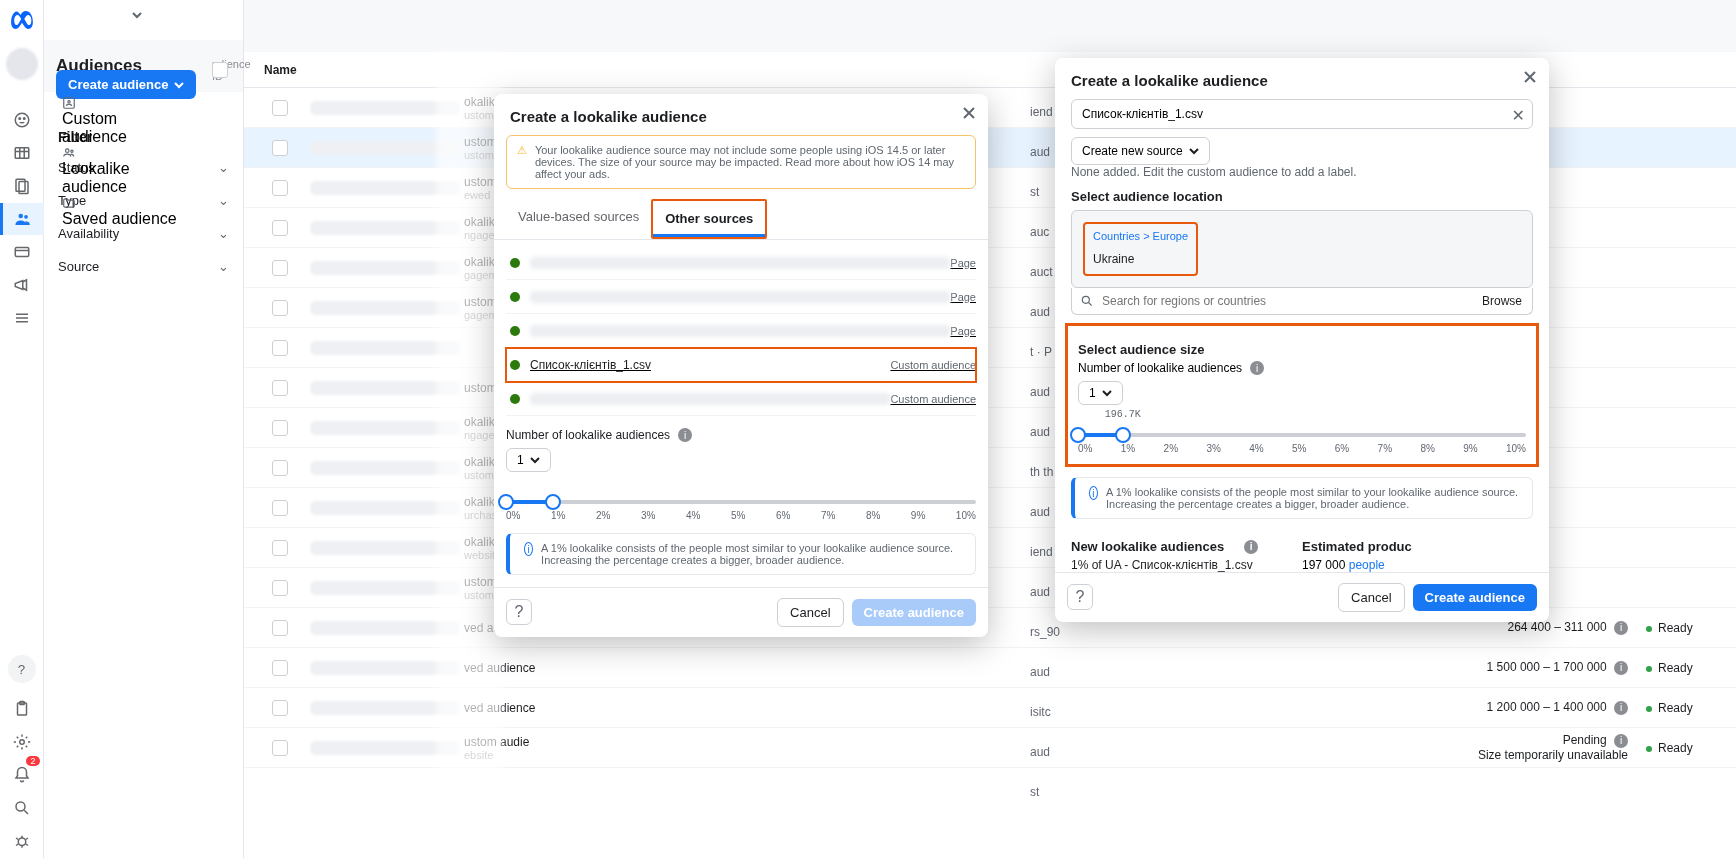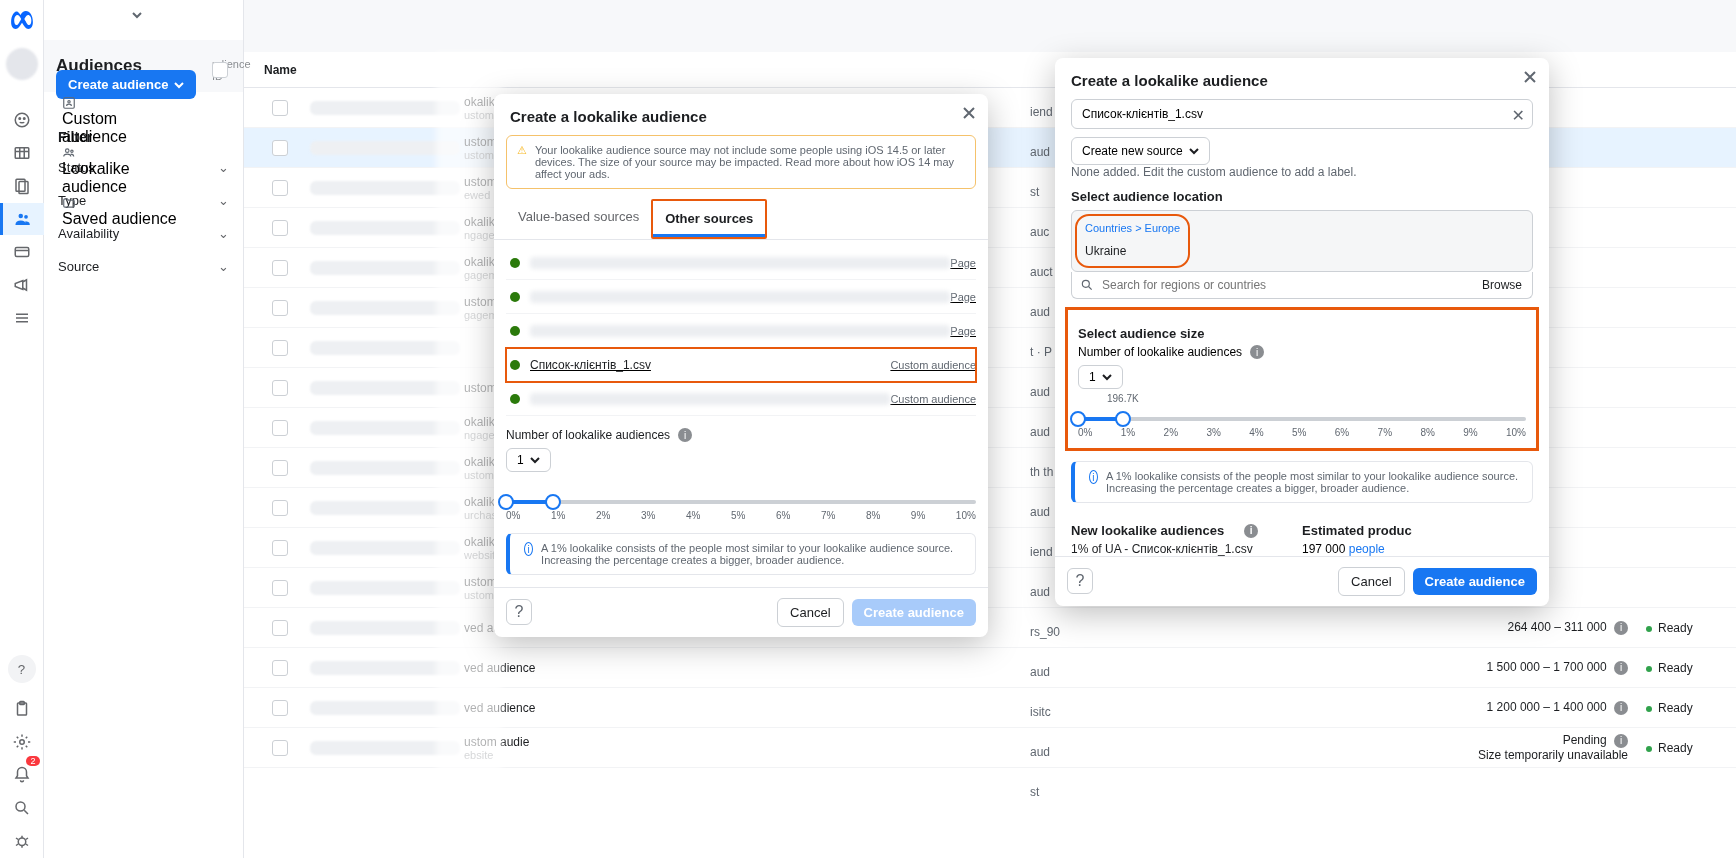--- a/index.html
+++ b/index.html
@@ -91,21 +91,21 @@
 .muted{ font-size:12px; color:#606770;}
 .loc-box{ margin-top:6px; border:1px solid #ccd0d5; background:#f5f6f7; border-radius:6px; }
 .loc-box .crumbs{ padding:6px 8px; font-size:11px; color:#1877f2;}
 .loc-box .country{ padding:4px 8px 8px; font-size:12px; color:#1c1e21;}
 .loc-highlight { outline:2px solid #e8590c; display:inline-block; border-radius:2px;}
 .search-row{ display:flex; align-items:center; border:1px solid #ccd0d5; border-top:none; border-radius:0 0 6px 6px;}
 .search-row .sicon{ padding:6px 8px; color:#606770;}
 .search-row input{ flex:1; border:none; background:transparent; padding:6px 0; font-size:12px; outline:none;}
 .search-row .browse{ font-size:12px; color:#1c1e21; padding:0 10px; cursor:pointer;}
 .size-block{ border:3px solid #e8590c; padding:6px 10px 10px; margin-top:6px;}
-.reach-lbl{ position:absolute; font-size:10px; color:#606770; transform:translateX(-50%); }
+.reach-lbl{ position:absolute; font-size:10px; color:#606770; transform:translateX(-50%);font-family:Liberation Mono, monospace; }
 .two-col{ display:flex; padding: 0 16px; margin-top:8px;}
 .two-col .col{ flex:1;}
 .linkish{ color:#1877f2;}
 
 
 .shadow-col{ position:absolute; left:1030px; top:92px; width:300px; font-size:12px; color:#606770; z-index:2;}
 .shadow-col .r{ height:40px; display:flex; align-items:flex-start; flex-direction:column; justify-content:center;}
 svg{display:block;}
 </style>
 </head>
@@ -560,21 +560,21 @@
     </div>
     <div class="dd2">
       <span>Create new source</span>
       <svg width="10" height="10" viewBox="0 0 10 10">
           <path d="M1 3l4 4 4-4" fill="none" stroke="#1c1e21" stroke-width="2"></path>
         </svg>
     </div>
     <div class="muted">None added. Edit the custom audience to add a label.</div>
     <h4>Select audience location</h4>
     <div class="loc-box">
-      <div class="loc-highlight" style="margin:5px;border-radius:12px;">
+      <div class="loc-highlight" style="margin:13px;">
         <div class="crumbs">Countries &gt; Europe</div>
         <div class="country">Ukraine</div>
       </div>
     </div>
     <div class="search-row">
       <span class="sicon">
         <svg width="14" height="14" viewBox="0 0 24 24" fill="none" stroke="currentColor" stroke-width="2">
             <circle cx="10" cy="10" r="6"></circle>
             <path d="M20 20l-5-5"></path>
           </svg>

